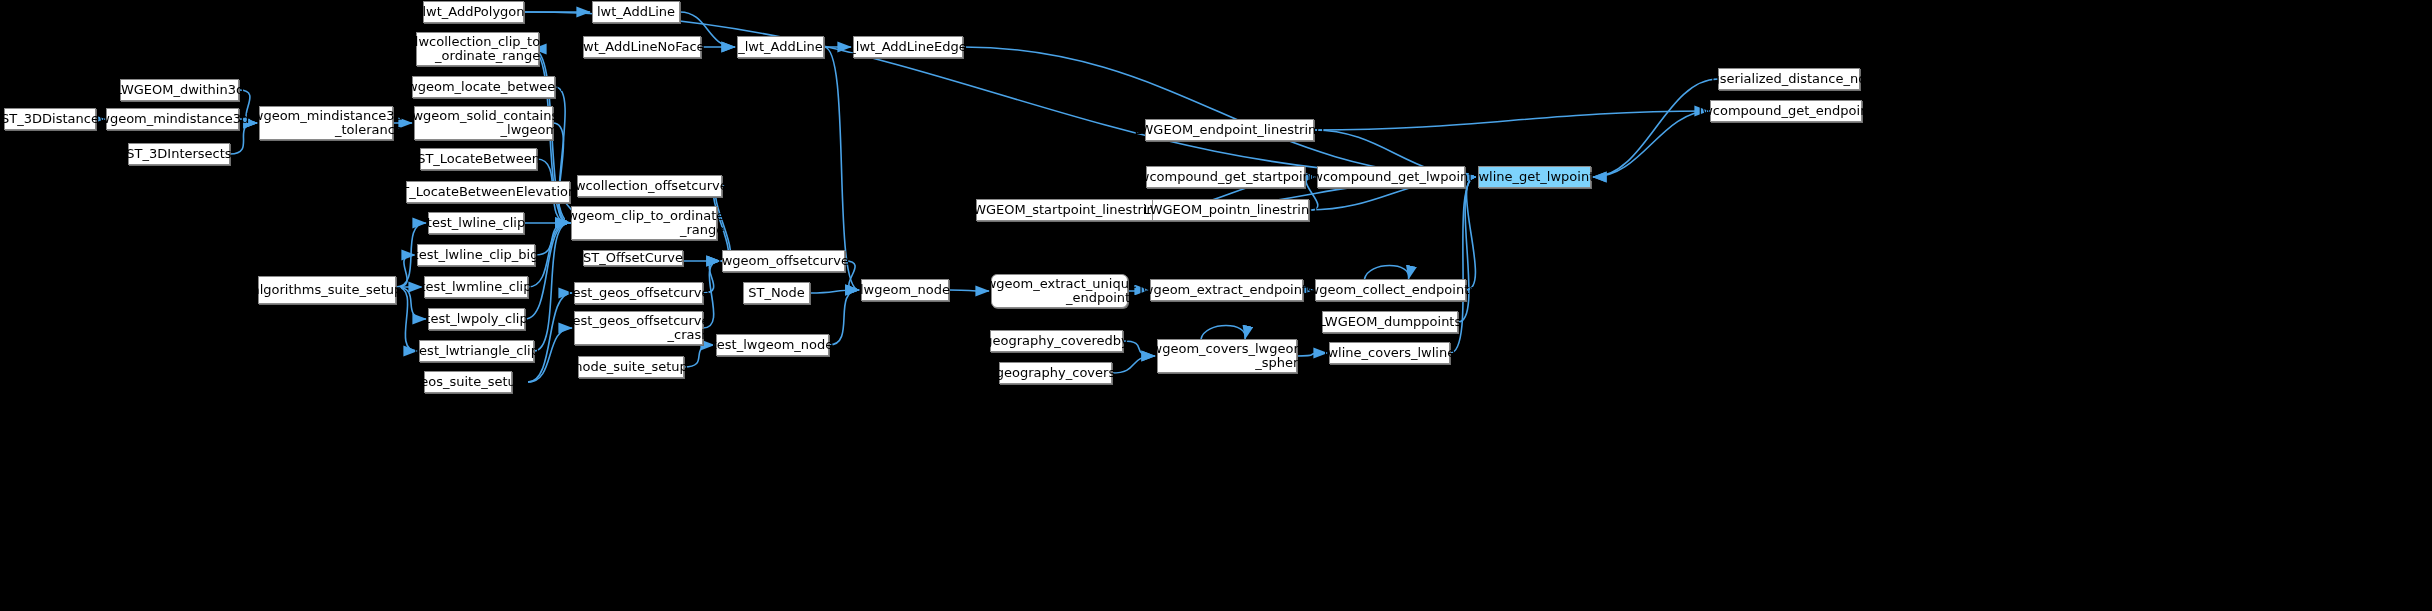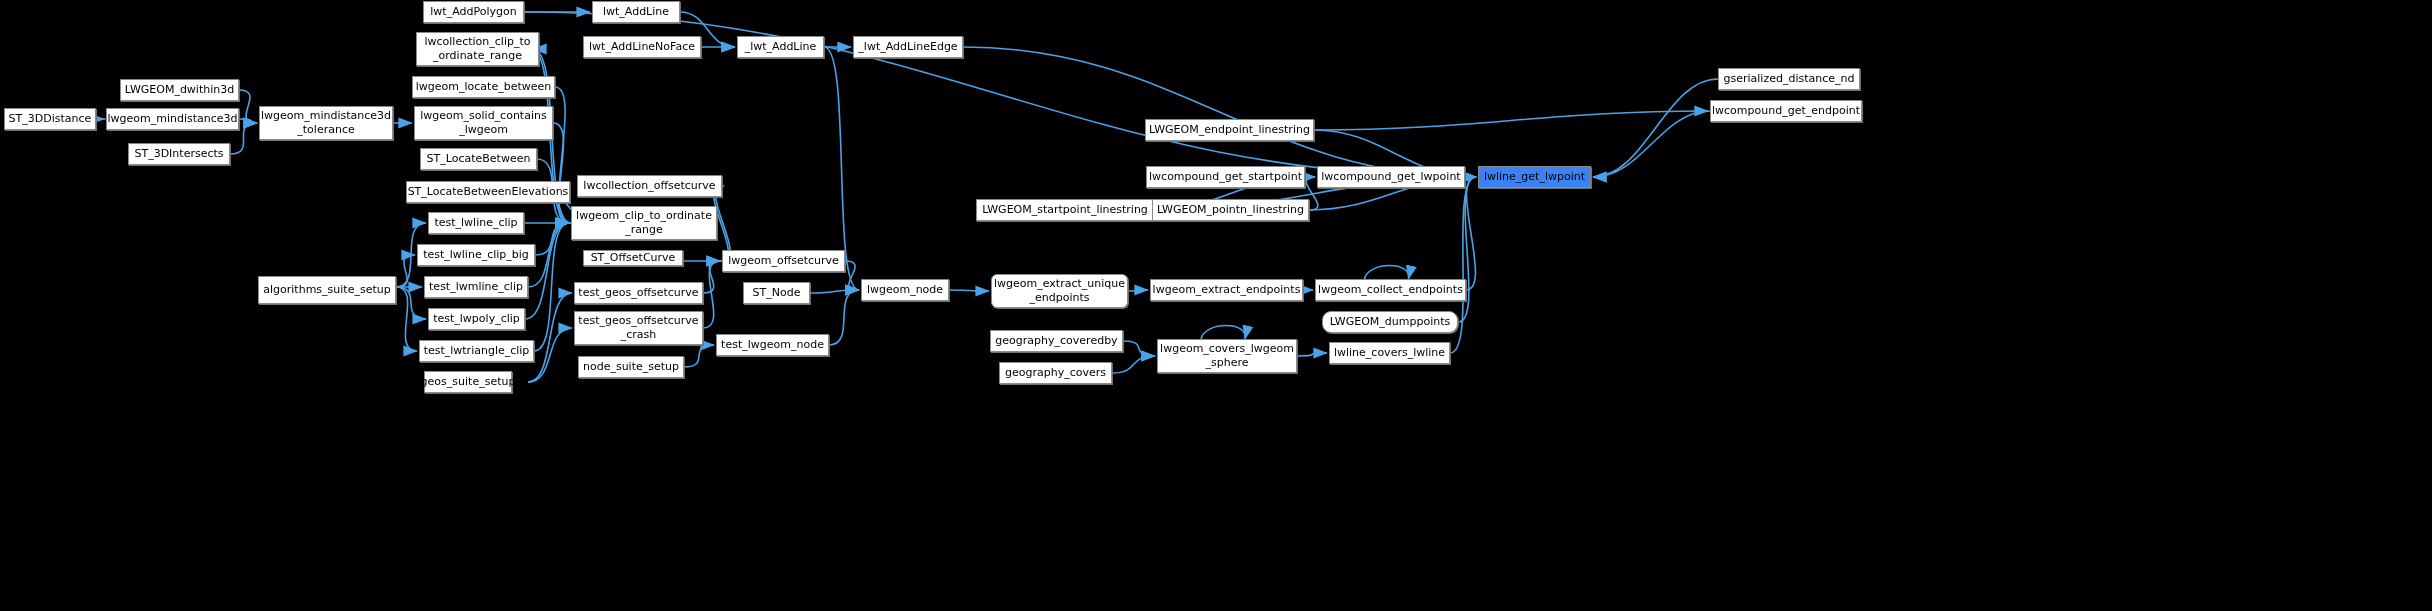--- a/index.html
+++ b/index.html
@@ -1,23 +1,23 @@
 <!DOCTYPE html>
 <html><head>
 <meta charset="utf-8">
 <style>
   html,body{margin:0;padding:0;background:#000;}
   #canvas{position:relative;width:2432px;height:611px;background:#000;overflow:hidden;
           font-family:"DejaVu Sans","Liberation Sans",sans-serif;}
   svg#edges{position:absolute;left:0;top:0;width:2432px;height:611px;pointer-events:none;}
   .node{position:absolute;box-sizing:border-box;background:#ffffff;border:1px solid #8a8a8a;
-        color:#000;display:flex;align-items:center;justify-content:center;text-align:center;
-        font-size:11px;line-height:14px;letter-spacing:0px;white-space:pre-line;
+        color:#000;display:flex;align-items:center;justify-content:center;text-align:right;
+        font-size:13px;line-height:14px;letter-spacing:0px;white-space:pre-line;
         box-shadow:1px 1px 0 0 #6f6f6f;}
-  .node.focus{background:#3b82f6;}
+  .node.focus{background:#7dd3fc;}
 </style>
 </head>
 <body>
 
 <div id="canvas">
   <svg id="edges">
     <defs>
       <marker id="arr" markerWidth="9" markerHeight="7" refX="8.5" refY="3.5" orient="auto">
         <polygon points="0,0 9,3.5 0,7" fill="#4aa3e8"></polygon>
       </marker>
@@ -120,21 +120,21 @@
       <div class="node" style="left: 743px; top: 282px; width: 67px; height: 22px;">ST_Node</div>
       <div class="node" style="left: 861px; top: 279px; width: 88px; height: 22px;">lwgeom_node</div>
       <div class="node" style="left: 592px; top: 1px; width: 88px; height: 22px;">lwt_AddLine</div>
       <div class="node" style="left: 583px; top: 36px; width: 118px; height: 22px;">lwt_AddLineNoFace</div>
       <div class="node" style="left: 737px; top: 36px; width: 87px; height: 22px;">_lwt_AddLine</div>
       <div class="node" style="left: 853px; top: 36px; width: 110px; height: 22px;">_lwt_AddLineEdge</div>
       <div class="node" style="left: 991px; top: 274px; width: 137px; height: 34px; border-radius: 6px;">lwgeom_extract_unique
 _endpoints</div>
       <div class="node" style="left: 1150px; top: 279px; width: 153px; height: 22px;">lwgeom_extract_endpoints</div>
       <div class="node" style="left: 1315px; top: 279px; width: 151px; height: 22px;">lwgeom_collect_endpoints</div>
-      <div class="node" style="left: 1322px; top: 311px; width: 136px; height: 22px; border-radius: 9px;">LWGEOM_dumppoints</div>
+      <div class="node" style="left: 1322px; top: 311px; width: 136px; height: 22px;">LWGEOM_dumppoints</div>
       <div class="node" style="left: 990px; top: 330px; width: 133px; height: 22px;">geography_coveredby</div>
       <div class="node" style="left: 999px; top: 362px; width: 113px; height: 22px;">geography_covers</div>
       <div class="node" style="left: 1157px; top: 339px; width: 140px; height: 34px;">lwgeom_covers_lwgeom
 _sphere</div>
       <div class="node" style="left: 1329px; top: 342px; width: 121px; height: 22px;">lwline_covers_lwline</div>
       <div class="node" style="left: 1718px; top: 68px; width: 142px; height: 22px;">gserialized_distance_nd</div>
       <div class="node" style="left: 1710px; top: 100px; width: 152px; height: 22px;">lwcompound_get_endpoint</div>
       <div class="node" style="left: 1145px; top: 119px; width: 169px; height: 22px;">LWGEOM_endpoint_linestring</div>
       <div class="node" style="left: 1146px; top: 166px; width: 159px; height: 22px;">lwcompound_get_startpoint</div>
       <div class="node" style="left: 1317px; top: 166px; width: 148px; height: 22px;">lwcompound_get_lwpoint</div>

